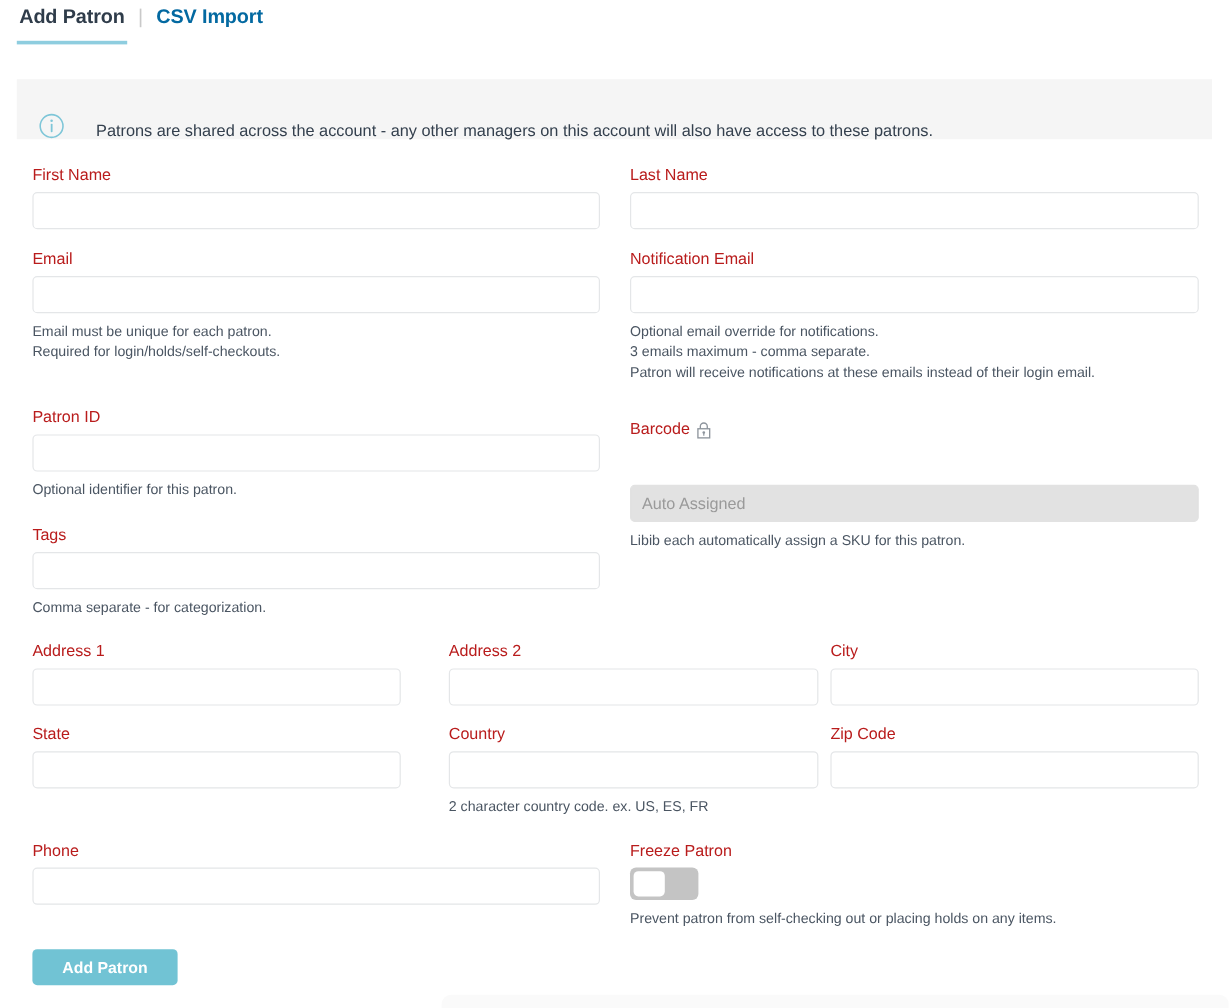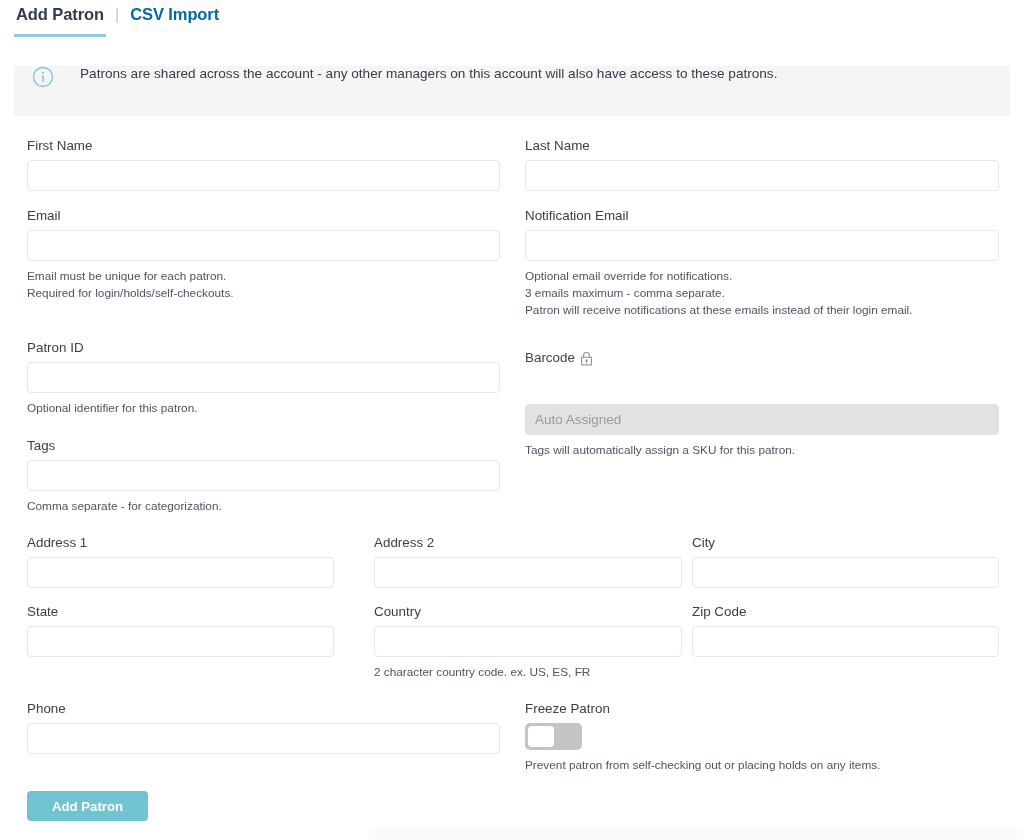--- a/index.html
+++ b/index.html
@@ -25,29 +25,29 @@
   }
   .tab.active { font-weight: bold; color: #2f3c4a; border-bottom: 3px solid #8ecddf; }
   .tab-sep { color: #c9c9c9; font-size: 16.5px; padding: 0 9px 10px 9px; }
   .tab.inactive { color: #0369a1; font-weight: bold; border-bottom: 3px solid transparent; }
 
   
   .banner {
     position: absolute; left: 14px; top: 66px;
     width: 996px; height: 50px;
     background: #f5f5f5;
-    display: flex; align-items: flex-start;
+    display: flex; align-items: flex-end;
     padding: 0 18px;
   }
   .banner-icon { width: 22px; height: 22px; flex: 0 0 22px; margin-right: 26px; }
   .banner-text { font-size: 13.6px; color: #34404e; }
 
   
   .field-label {
-    font-size: 13.4px; color: #404040;
+    font-size: 13.4px; color: #b91c1c;
     margin-bottom: 7px; display: flex; align-items: center; gap: 5px;
   }
   .lock-icon { display: inline-block; width: 13px; height: 15px; position: relative; top: 1px; }
   .input {
     width: 100%; height: 31px;
     border: 1px solid #e4e6e8; border-radius: 4px;
     background: #fff;
     font-size: 13.5px; color: #2f3c4a;
     padding: 0 9px;
     font-family: "Liberation Sans", sans-serif;
@@ -170,21 +170,21 @@
         <svg width="13" height="15" viewBox="0 0 13 15">
           <path d="M3.6 6.3V4.4a2.9 2.9 0 0 1 5.8 0v1.9" fill="none" stroke="#8d949c" stroke-width="1.1"></path>
           <rect x="1.6" y="6.3" width="9.8" height="7.6" fill="none" stroke="#8d949c" stroke-width="1.1"></rect>
           <circle cx="6.5" cy="9.4" r="1.1" fill="#8d949c"></circle>
           <rect x="6" y="9.9" width="1" height="2.2" fill="#8d949c"></rect>
         </svg>
       </span>
     </div>
     <input class="input disabled" type="text" disabled="" value="" placeholder="Auto Assigned" style="">
     <div class="hint">
-      <div>Tags will automatically assign a SKU for this patron.</div>
+      <div>Libib each automatically assign a SKU for this patron.</div>
     </div>
   </div>
 
   <div class="fld colL" style="top:438px">
     <div class="field-label">Tags</div>
     <input class="input" type="text" value="" placeholder="" style="">
     <div class="hint">
       <div>Comma separate - for categorization.</div>
     </div>
   </div>

